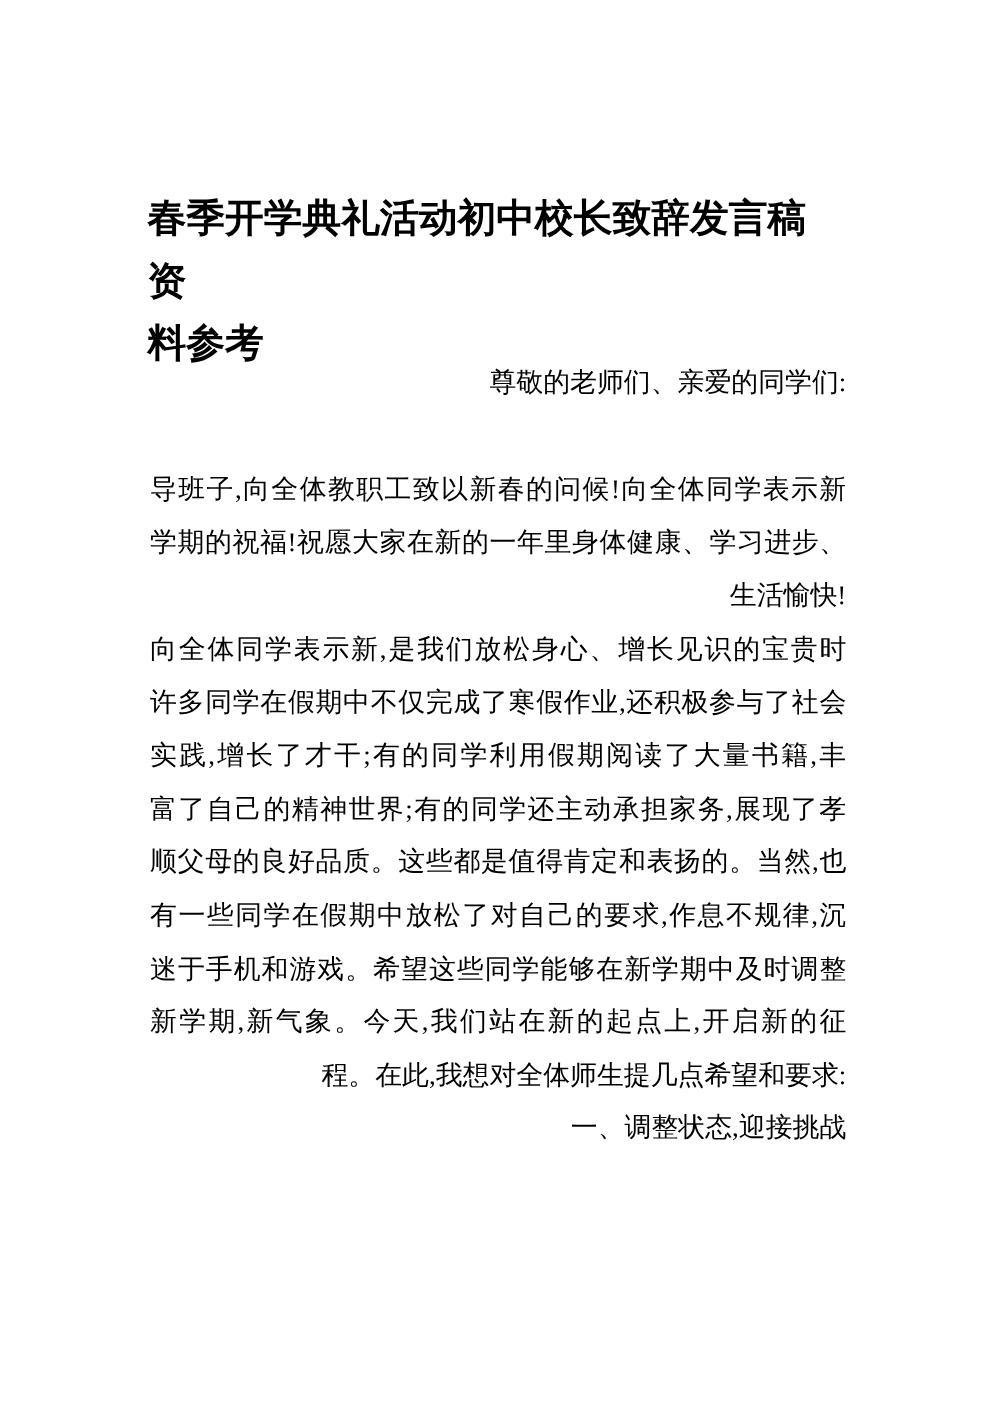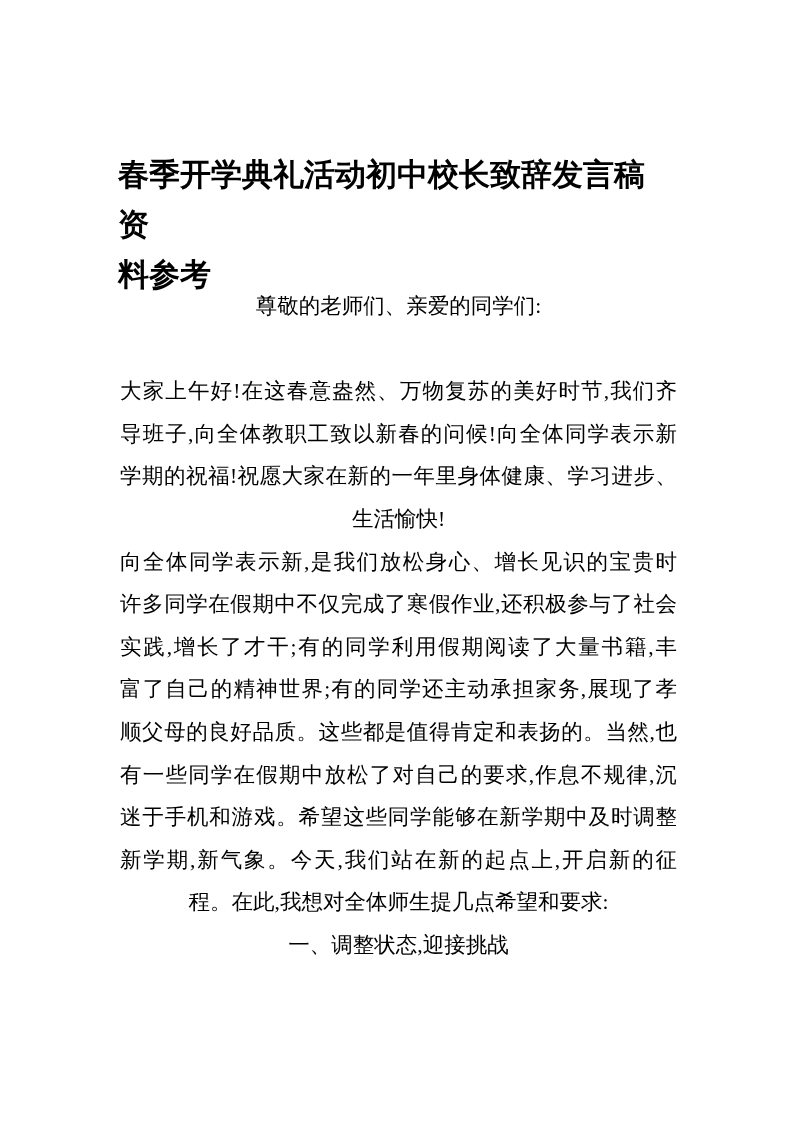--- a/index.html
+++ b/index.html
@@ -34,42 +34,41 @@
     left: 120px;
     top: 285px;
     width: 557px;
     font-size: 21.5px;
     font-weight: normal;
   }
   .doc-line {
     height: 42.6px;
     line-height: 42.6px;
     overflow: hidden;
-    text-align: center;
+    text-align: right;
   }
   .doc-line.fill {
     text-align: justify;
     text-align-last: justify;
   }
   .doc-line.blank {
     
   }
 </style>
 </head>
 <body>
 
 <div class="page">
   <div class="doc-title">
     <span class="title-line">春季开学典礼活动初中校长致辞发言稿资</span>
     <span class="title-line">料参考</span>
   </div>
   <div class="doc-body">
       <div class="doc-line">尊敬的老师们、亲爱的同学们:</div>
       <div class="doc-line blank"></div>
-      <div class="doc-line fill">大家上午好!在这春意盎然、万物复苏的美好时节,我们齐</div>
       <div class="doc-line fill">导班子,向全体教职工致以新春的问候!向全体同学表示新</div>
       <div class="doc-line fill">学期的祝福!祝愿大家在新的一年里身体健康、学习进步、</div>
       <div class="doc-line">生活愉快!</div>
       <div class="doc-line fill">向全体同学表示新,是我们放松身心、增长见识的宝贵时光。</div>
       <div class="doc-line fill">许多同学在假期中不仅完成了寒假作业,还积极参与了社会</div>
       <div class="doc-line fill">实践,增长了才干;有的同学利用假期阅读了大量书籍,丰</div>
       <div class="doc-line fill">富了自己的精神世界;有的同学还主动承担家务,展现了孝</div>
       <div class="doc-line fill">顺父母的良好品质。这些都是值得肯定和表扬的。当然,也</div>
       <div class="doc-line fill">有一些同学在假期中放松了对自己的要求,作息不规律,沉</div>
       <div class="doc-line fill">迷于手机和游戏。希望这些同学能够在新学期中及时调整状</div>

